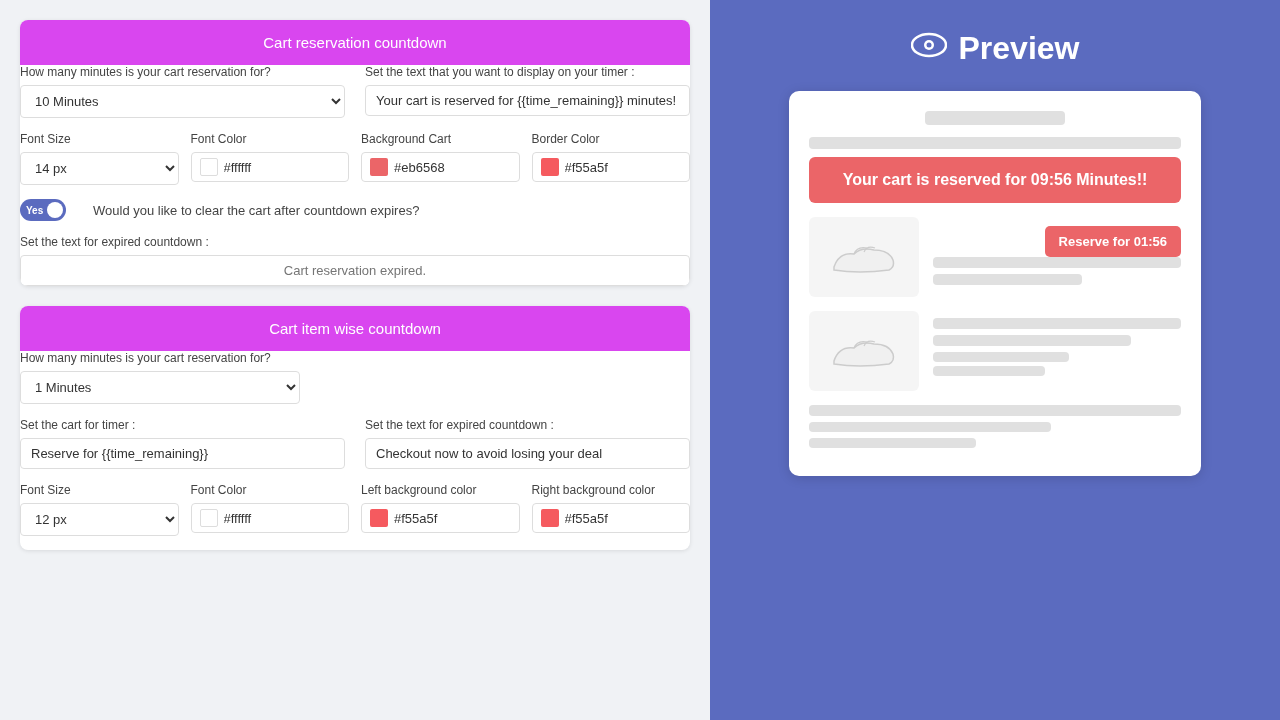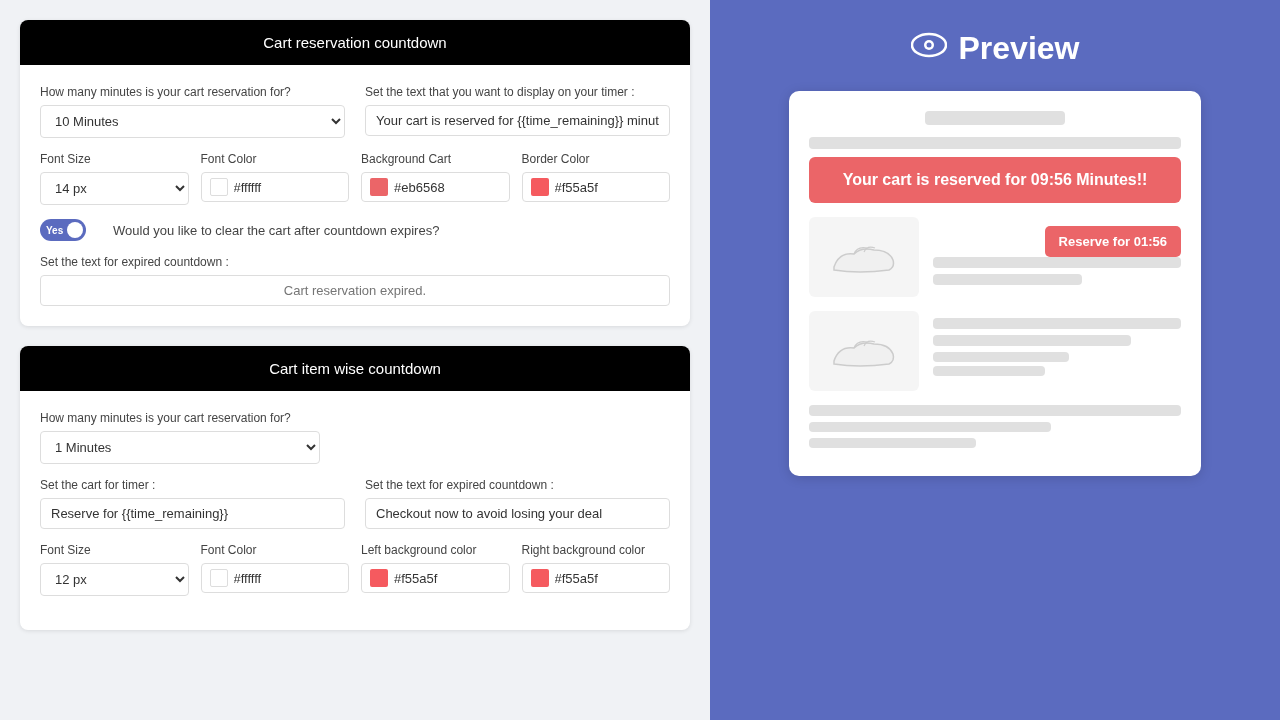--- a/index.html
+++ b/index.html
@@ -23,30 +23,29 @@
     }
 
     .card {
       background: #fff;
       border-radius: 8px;
       overflow: hidden;
       box-shadow: 0 1px 4px rgba(0,0,0,0.1);
     }
 
     .card-header {
-      background: #000000;
+      background: #d946ef;
       color: #fff;
       padding: 14px 20px;
       font-size: 15px;
       font-weight: 500;
       text-align: center;
     }
 
     .card-body {
-      padding: 20px;
     }
 
     .form-group {
       display: flex;
       flex-direction: column;
       gap: 6px;
       flex: 1;
     }
 
     .form-group label {

